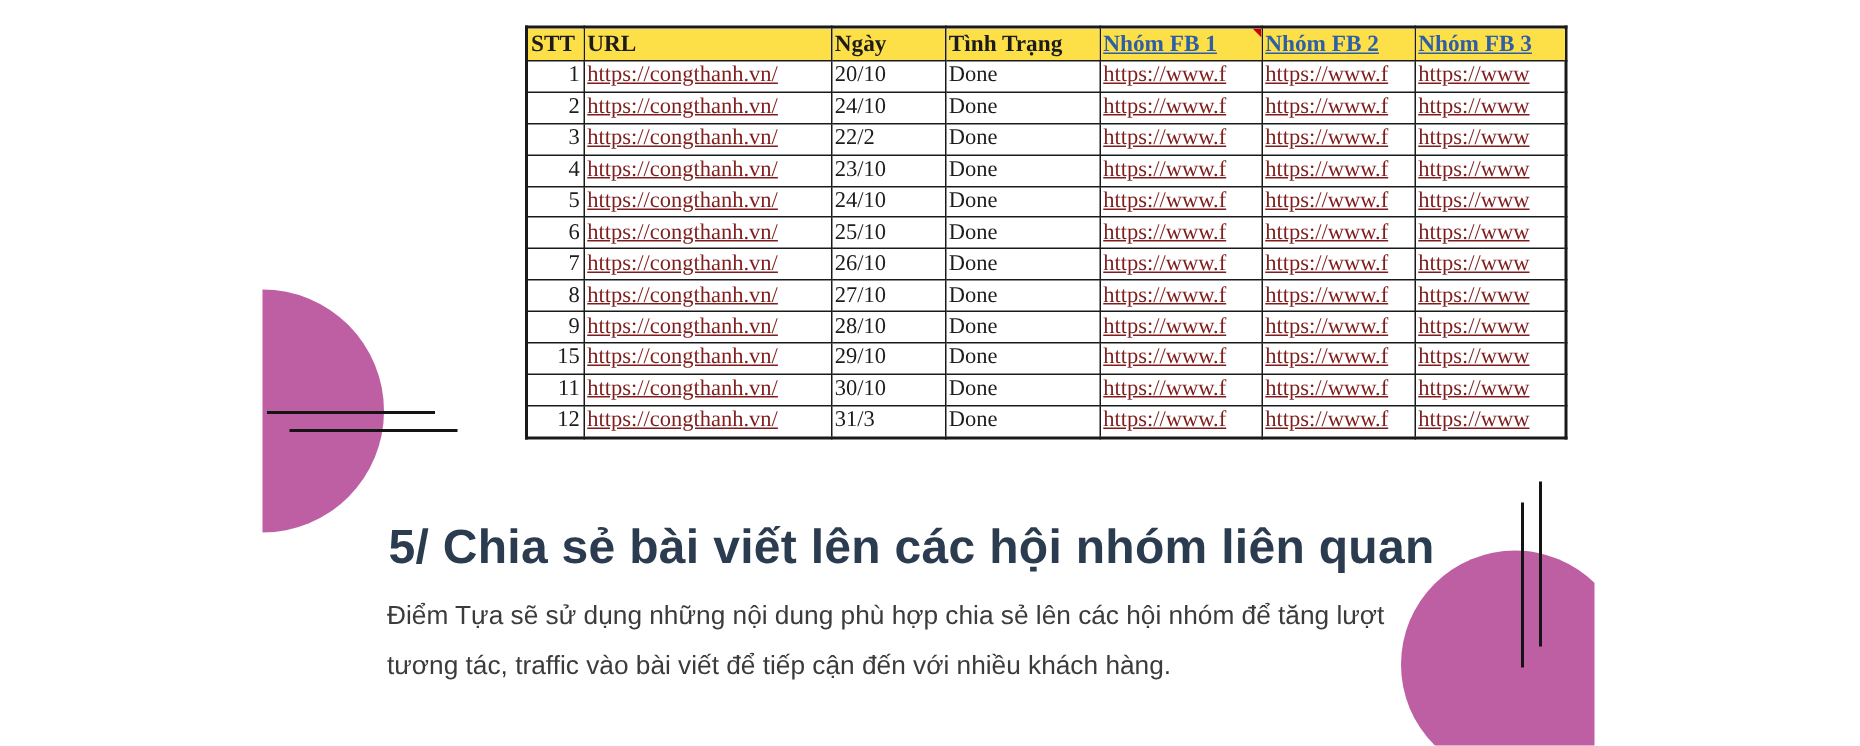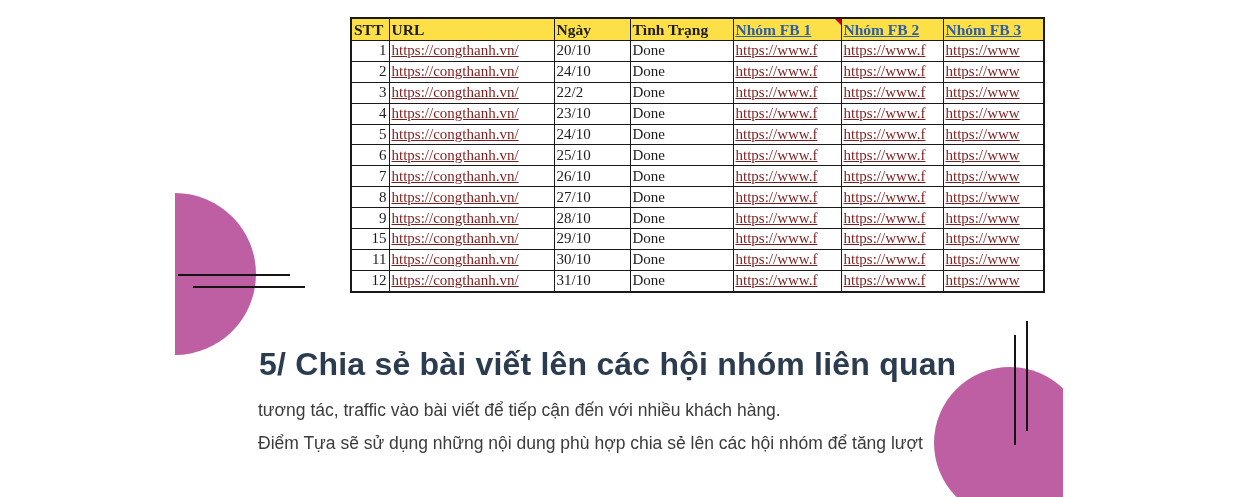--- a/index.html
+++ b/index.html
@@ -185,28 +185,28 @@
         <td><a class="tbl-link">https://congthanh.vn/</a></td>
         <td class="c-date">30/10</td>
         <td class="c-status">Done</td>
         <td><a class="tbl-link">https://www.f</a></td>
         <td><a class="tbl-link">https://www.f</a></td>
         <td><a class="tbl-link">https://www</a></td>
       </tr>
       <tr>
         <td class="c-stt">12</td>
         <td><a class="tbl-link">https://congthanh.vn/</a></td>
-        <td class="c-date">31/10</td>
+        <td class="c-date">31/3</td>
         <td class="c-status">Done</td>
         <td><a class="tbl-link">https://www.f</a></td>
         <td><a class="tbl-link">https://www.f</a></td>
         <td><a class="tbl-link">https://www</a></td>
       </tr>
     </tbody>
   </table>
 
   <div class="section-heading">5/ Chia sẻ bài viết lên các hội nhóm liên quan</div>
   <div class="section-body">
+    <div>Điểm Tựa sẽ sử dụng những nội dung phù hợp chia sẻ lên các hội nhóm để tăng lượt</div>
     <div>tương tác, traffic vào bài viết để tiếp cận đến với nhiều khách hàng.</div>
-    <div>Điểm Tựa sẽ sử dụng những nội dung phù hợp chia sẻ lên các hội nhóm để tăng lượt</div>
   </div>
 
 </div>
 
 </body></html>

